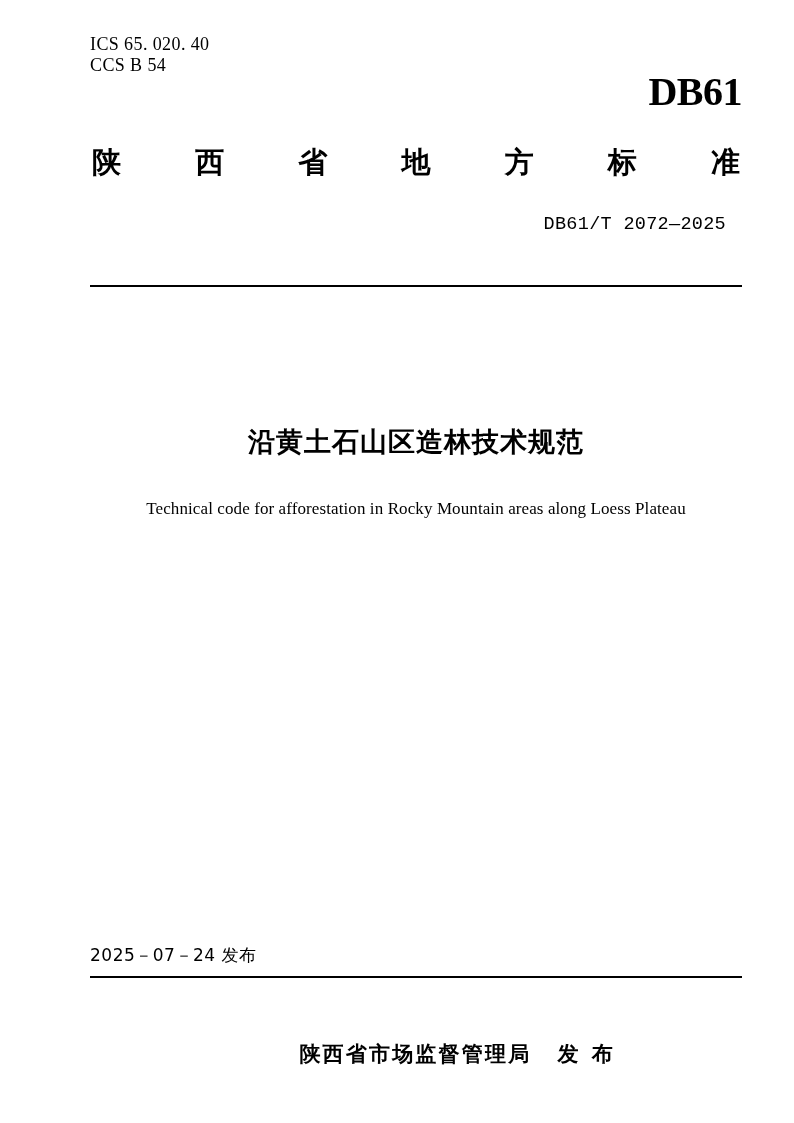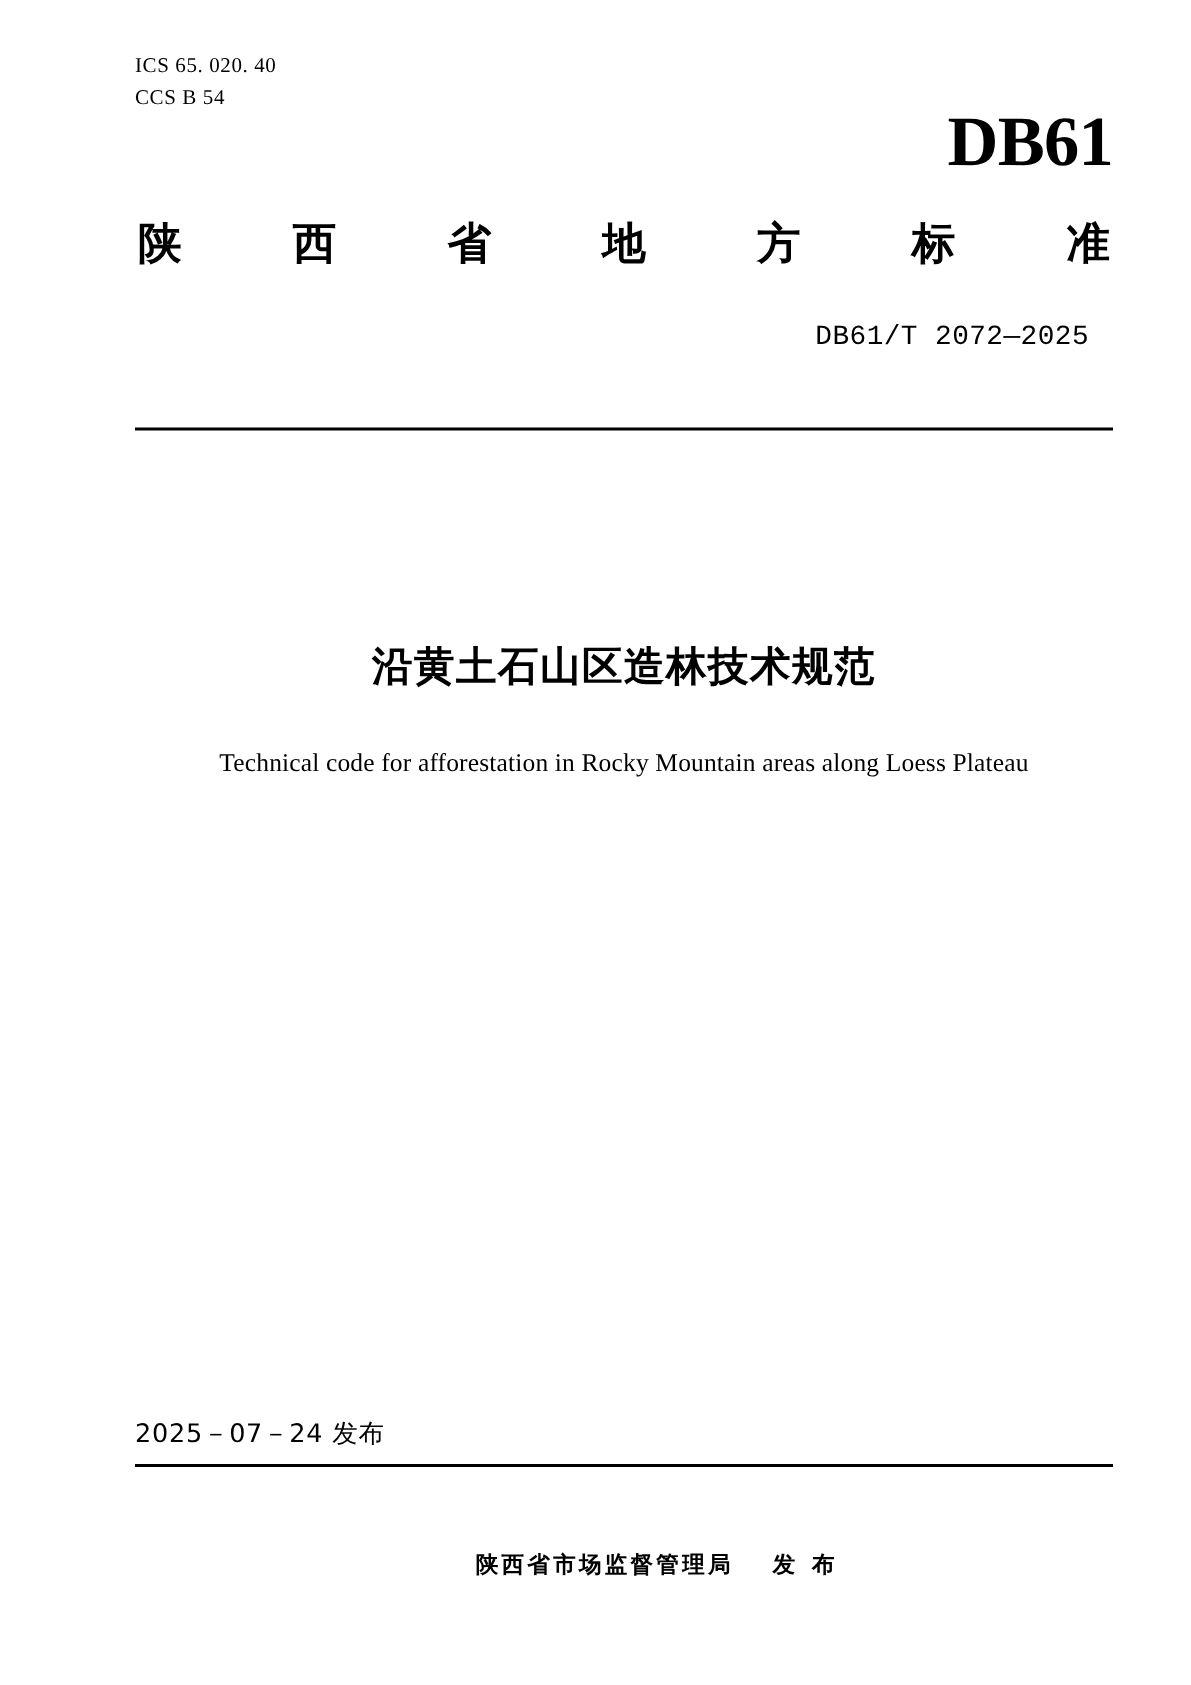--- a/index.html
+++ b/index.html
@@ -26,34 +26,34 @@
     width: 652px;
     height: 1123px;
   }
 
   
   .ics-block {
     position: absolute;
     left: 0;
     top: 34px;
     font-family: "Liberation Serif", serif;
-    font-size: 14px;
+    font-size: 18px;
     line-height: 21px;
     letter-spacing: 0.4px;
     color: #000;
   }
   .ics-line { white-space: pre; }
 
   .db-logo {
     position: absolute;
     right: 0;
     top: 72px;
     font-family: "Liberation Serif", serif;
     font-weight: bold;
-    font-size: 47px;
+    font-size: 40px;
     letter-spacing: -0.5px;
     line-height: 1;
     color: #000;
   }
 
   .std-title-cn {
     position: absolute;
     left: 2px;
     top: 148px;
     width: 648px;
@@ -86,21 +86,21 @@
     border-top: 2.2px solid #000;
   }
 
   
   .doc-title-cn {
     position: absolute;
     left: 0;
     top: 428px;
     width: 652px;
     text-align: center;
-    font-family: Liberation Sans, sans-serif;
+    font-family: Liberation Mono, monospace;
     font-weight: bold;
     font-size: 27px;
     letter-spacing: 1px;
     line-height: 1.2;
   }
   .doc-title-en {
     position: absolute;
     left: 0;
     top: 498px;
     width: 652px;
@@ -130,27 +130,27 @@
     position: absolute;
     left: 0;
     top: 976px;
     width: 652px;
     height: 0;
     border-top: 2.2px solid #000;
   }
 
   .issuer-row {
     position: absolute;
-    left: 0;
+    left: 13px;
     top: 1016px;
     width: 652px;
     text-align: center;
     font-family: "DejaVu Sans", sans-serif;
     font-weight: bold;
-    font-size: 15px;
+    font-size: 21px;
     letter-spacing: 2.2px;
     white-space: pre;
   }
   .issuer-suffix {
     letter-spacing: 3px;
     margin-left: 26px;
   }
 </style>
 </head>
 <body>

